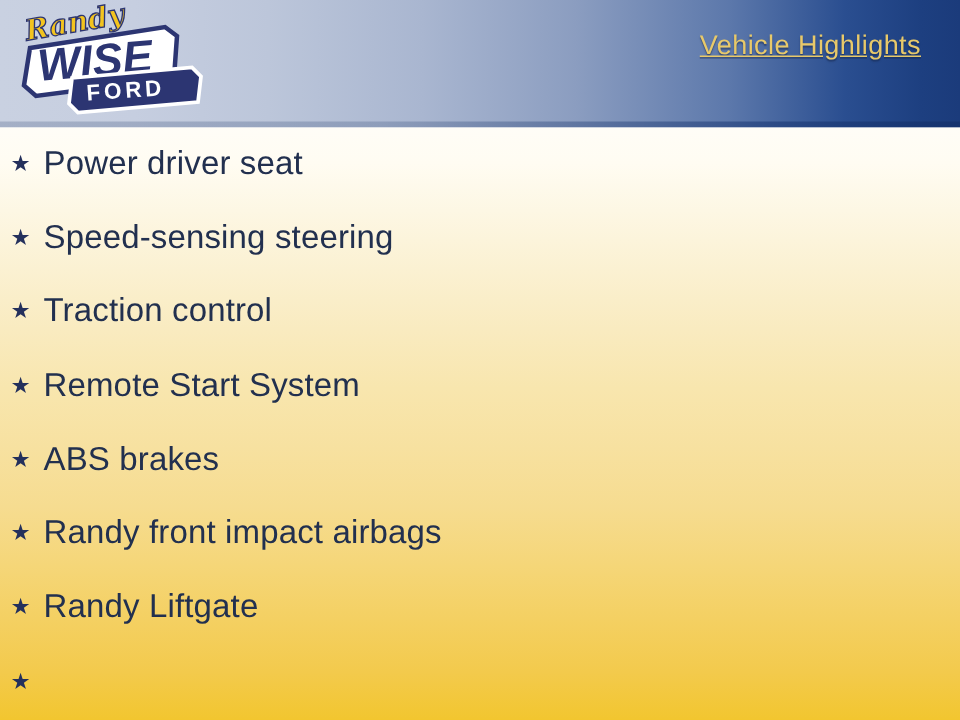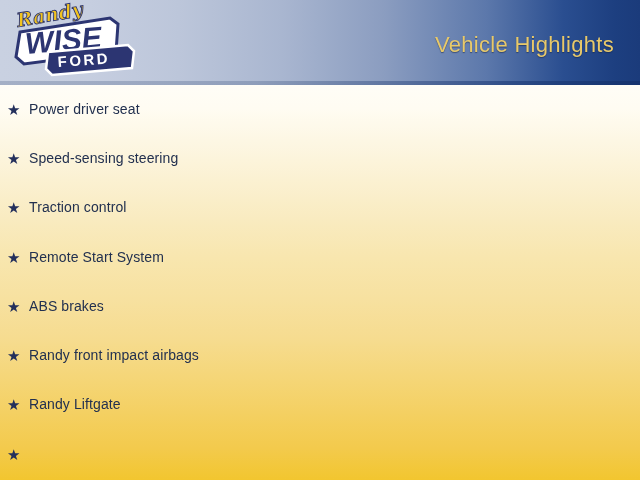--- a/index.html
+++ b/index.html
@@ -47,26 +47,27 @@
     height: 4px;
     background: linear-gradient(to right,
         rgba(120,135,165,0.45) 0%,
         rgba(110,128,162,0.5) 40%,
         rgba(30,60,120,0.65) 80%,
         rgba(20,48,105,0.7) 100%);
   }
   #page-title {
     position: absolute;
     right: 26px;
-    top: 32px;
-    font-size: 22px;
+    top: 20px;
+    font-size: 18px;
     letter-spacing: 0.3px;
     color: #e8c96a;
     text-shadow: 0 1px 1px rgba(20,35,70,0.55);
     white-space: nowrap;
+    text-decoration: underline;
   }
 
   
   #logo {
     position: absolute;
     left: 6px;
     top: 2px;
     width: 132px;
     height: 78px;
   }
@@ -103,21 +104,21 @@
   }
   .hl-star {
     width: 22px;
     margin-left: 7px;
     font-size: 15px;
     line-height: 1;
     color: #24305c;
     text-align: left;
   }
   .hl-text {
-    font-size: 14px;
+    font-size: 22px;
     color: #22304f;
     letter-spacing: 0.1px;
   }
 </style>
 </head>
 <body>
 
 <div id="page">
 
   <div id="header">

